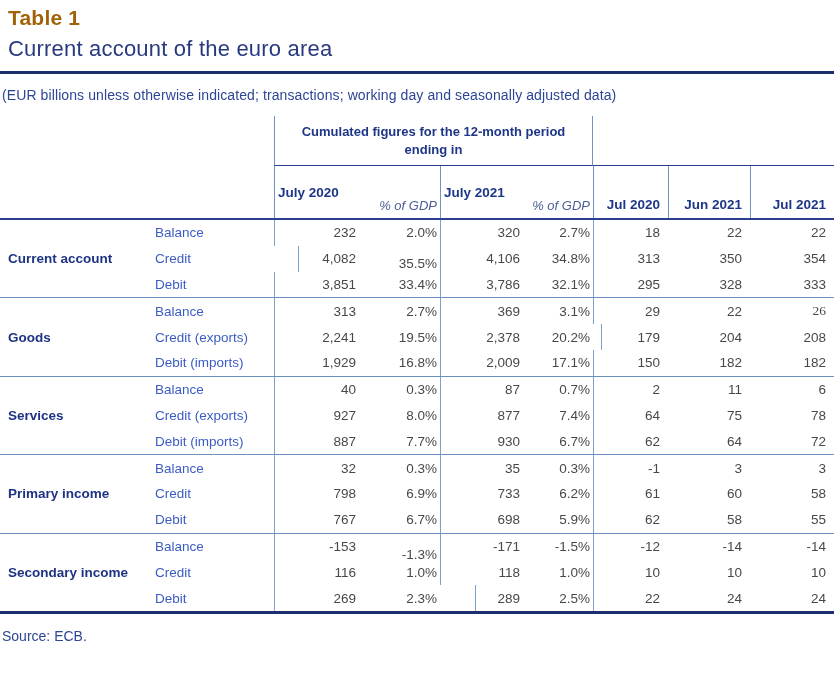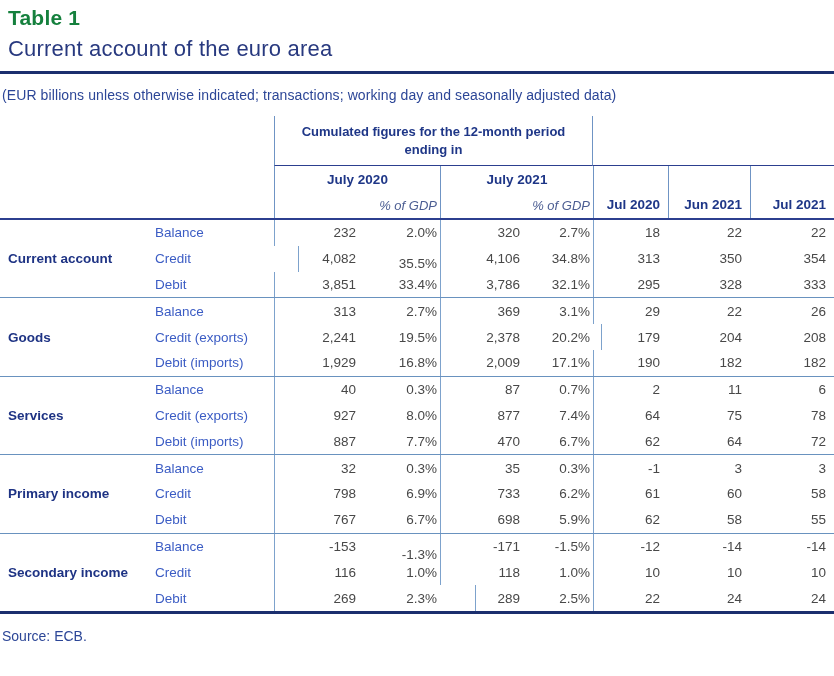--- a/index.html
+++ b/index.html
@@ -6,21 +6,21 @@
   body{
     width:834px;height:676px;overflow:hidden;background:#ffffff;
     font-family:"Liberation Sans",sans-serif;
     -webkit-font-smoothing:antialiased;
   }
   .page{position:relative;width:834px;height:676px;}
 
   
   .title{
     margin:6px 0 2px 8px;
-    font-size:21px;font-weight:bold;color:#15803d;letter-spacing:0.2px;
+    font-size:21px;font-weight:bold;color:#a16207;letter-spacing:0.2px;
   }
   .subtitle{
     margin:6px 0 0 8px;
     font-size:22px;font-weight:400;color:#28397f;letter-spacing:0.2px;
   }
   .top-rule{height:3px;background:#1b2f6e;margin-top:9px;width:834px;}
   .units-note{
     margin:13px 0 0 2px;
     font-size:14px;color:#2c4697;letter-spacing:0.1px;
   }
@@ -39,21 +39,21 @@
     border-left:1px solid #6f94c4;border-right:1px solid #6f94c4;
     border-bottom:1px solid #2c3f8f;
     display:flex;align-items:center;justify-content:center;text-align:center;
     padding:0 14px;
     font-size:13px;font-weight:bold;color:#1e3687;line-height:1.35;
   }
   .hc-mspacer{grid-row:1;grid-column:7/10;border-bottom:1px solid #2c3f8f;}
 
   .hc-spacer2{grid-row:2;grid-column:1/3;}
   .hc-period{
-    grid-row:2;display:flex;flex-direction:column;justify-content:space-between;
+    grid-row:2;display:flex;flex-direction:row;justify-content:space-between;
     padding:6px 3px 5px 3px;
   }
   .hc-period1{grid-column:3/5;border-left:1px solid #6f94c4;}
   .hc-period2{grid-column:5/7;border-left:1px solid #6f94c4;}
   .period-label{align-self:center;font-size:13.5px;font-weight:bold;color:#1e3687;}
   .period-sub{align-self:flex-end;font-size:13px;font-style:italic;color:#4b5d92;}
   .hc-month{
     grid-row:2;display:flex;align-items:flex-end;justify-content:flex-end;
     padding:0 8px 6px 0;border-left:1px solid #6f94c4;
     font-size:13.5px;font-weight:bold;color:#1e3687;
@@ -150,35 +150,35 @@
         </div>
         <div class="grid tgroup">
           <div class="cat" style="grid-row: 1 / 4;">Goods</div>
           <div class="item" style="grid-row: 1;">Balance</div>
           <div class="val c0" style="grid-area: 1 / 3;">313</div>
           <div class="val c1" style="grid-area: 1 / 4;">2.7%</div>
           <div class="val c2" style="grid-area: 1 / 5;">369</div>
           <div class="val c3" style="grid-area: 1 / 6;">3.1%</div>
           <div class="val c4" style="grid-area: 1 / 7;">29</div>
           <div class="val c5" style="grid-area: 1 / 8;">22</div>
-          <div class="val c6" style="grid-area: 1 / 9;">26</div>
+          <div class="val c6" style="grid-area: 1 / 9; font-family: Liberation Serif, serif;">26</div>
           <div class="item" style="grid-row: 2;">Credit (exports)</div>
           <div class="val c0" style="grid-area: 2 / 3;">2,241</div>
           <div class="val c1" style="grid-area: 2 / 4;">19.5%</div>
           <div class="val c2" style="grid-area: 2 / 5;">2,378</div>
           <div class="val c3" style="grid-area: 2 / 6;">20.2%</div>
           <div class="val c4" style="grid-area: 2 / 7; margin-left: 8px;">179</div>
           <div class="val c5" style="grid-area: 2 / 8;">204</div>
           <div class="val c6" style="grid-area: 2 / 9;">208</div>
           <div class="item" style="grid-row: 3;">Debit (imports)</div>
           <div class="val c0" style="grid-area: 3 / 3;">1,929</div>
           <div class="val c1" style="grid-area: 3 / 4;">16.8%</div>
           <div class="val c2" style="grid-area: 3 / 5;">2,009</div>
           <div class="val c3" style="grid-area: 3 / 6;">17.1%</div>
-          <div class="val c4" style="grid-area: 3 / 7;">190</div>
+          <div class="val c4" style="grid-area: 3 / 7;">150</div>
           <div class="val c5" style="grid-area: 3 / 8;">182</div>
           <div class="val c6" style="grid-area: 3 / 9;">182</div>
         </div>
         <div class="grid tgroup">
           <div class="cat" style="grid-row: 1 / 4;">Services</div>
           <div class="item" style="grid-row: 1;">Balance</div>
           <div class="val c0" style="grid-area: 1 / 3;">40</div>
           <div class="val c1" style="grid-area: 1 / 4;">0.3%</div>
           <div class="val c2" style="grid-area: 1 / 5;">87</div>
           <div class="val c3" style="grid-area: 1 / 6;">0.7%</div>
@@ -189,21 +189,21 @@
           <div class="val c0" style="grid-area: 2 / 3;">927</div>
           <div class="val c1" style="grid-area: 2 / 4;">8.0%</div>
           <div class="val c2" style="grid-area: 2 / 5;">877</div>
           <div class="val c3" style="grid-area: 2 / 6;">7.4%</div>
           <div class="val c4" style="grid-area: 2 / 7;">64</div>
           <div class="val c5" style="grid-area: 2 / 8;">75</div>
           <div class="val c6" style="grid-area: 2 / 9;">78</div>
           <div class="item" style="grid-row: 3;">Debit (imports)</div>
           <div class="val c0" style="grid-area: 3 / 3;">887</div>
           <div class="val c1" style="grid-area: 3 / 4; text-align: center;">7.7%</div>
-          <div class="val c2" style="grid-area: 3 / 5;">470</div>
+          <div class="val c2" style="grid-area: 3 / 5;">930</div>
           <div class="val c3" style="grid-area: 3 / 6;">6.7%</div>
           <div class="val c4" style="grid-area: 3 / 7;">62</div>
           <div class="val c5" style="grid-area: 3 / 8;">64</div>
           <div class="val c6" style="grid-area: 3 / 9;">72</div>
         </div>
         <div class="grid tgroup">
           <div class="cat" style="grid-row: 1 / 4;">Primary income</div>
           <div class="item" style="grid-row: 1;">Balance</div>
           <div class="val c0" style="grid-area: 1 / 3;">32</div>
           <div class="val c1" style="grid-area: 1 / 4;">0.3%</div>

